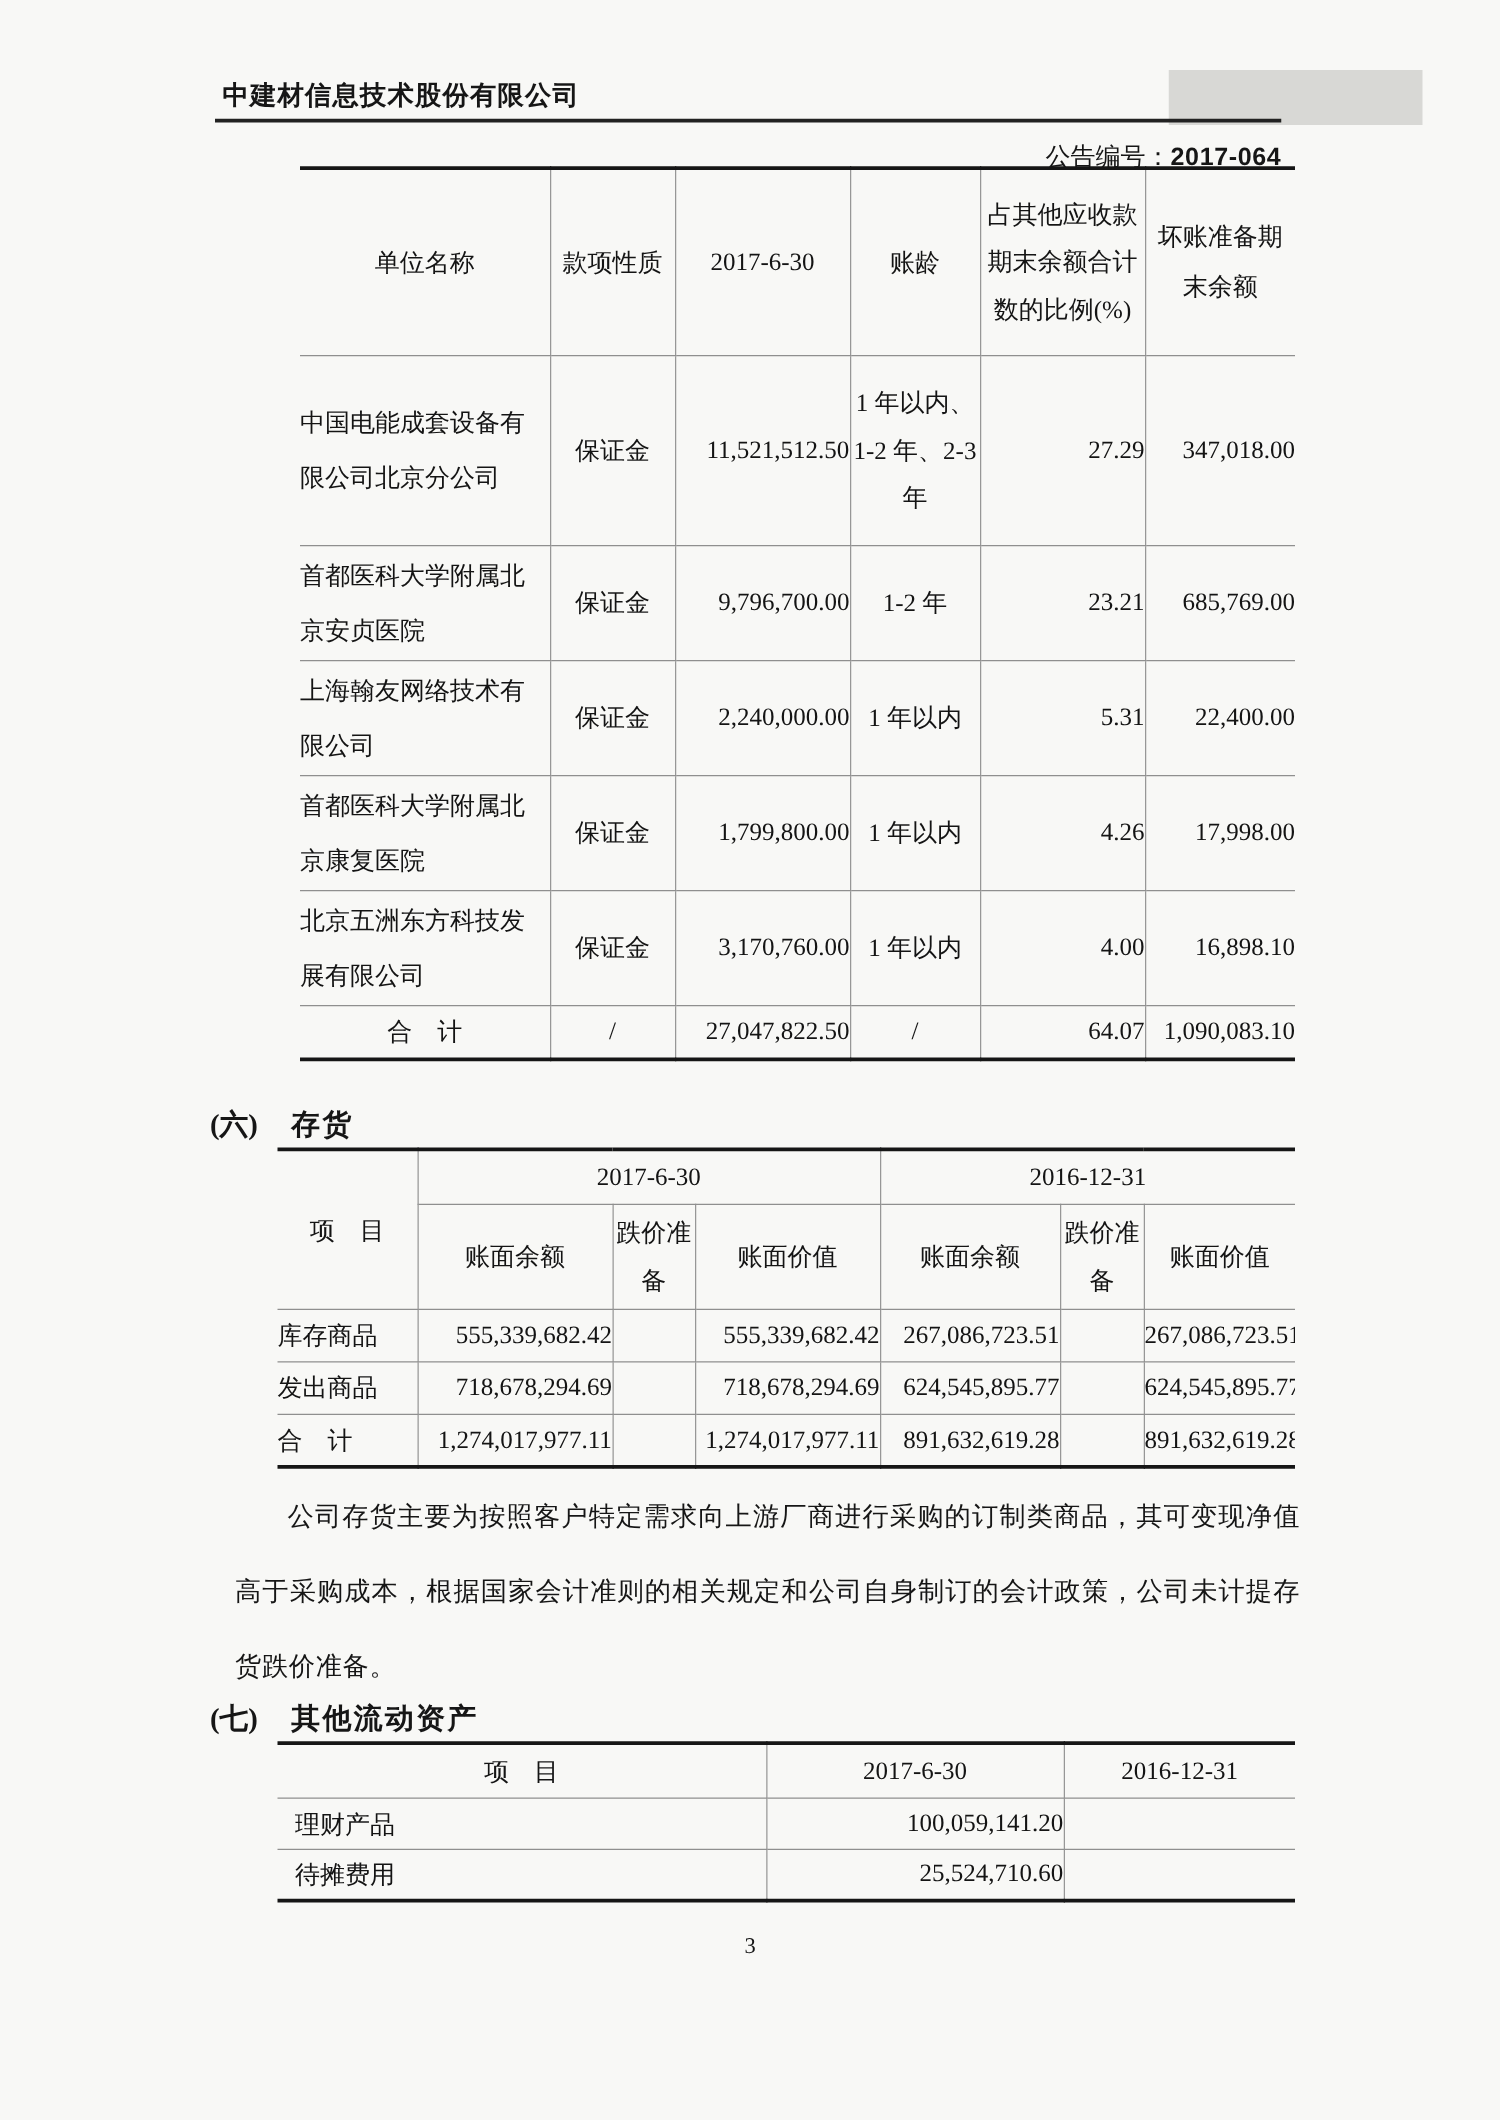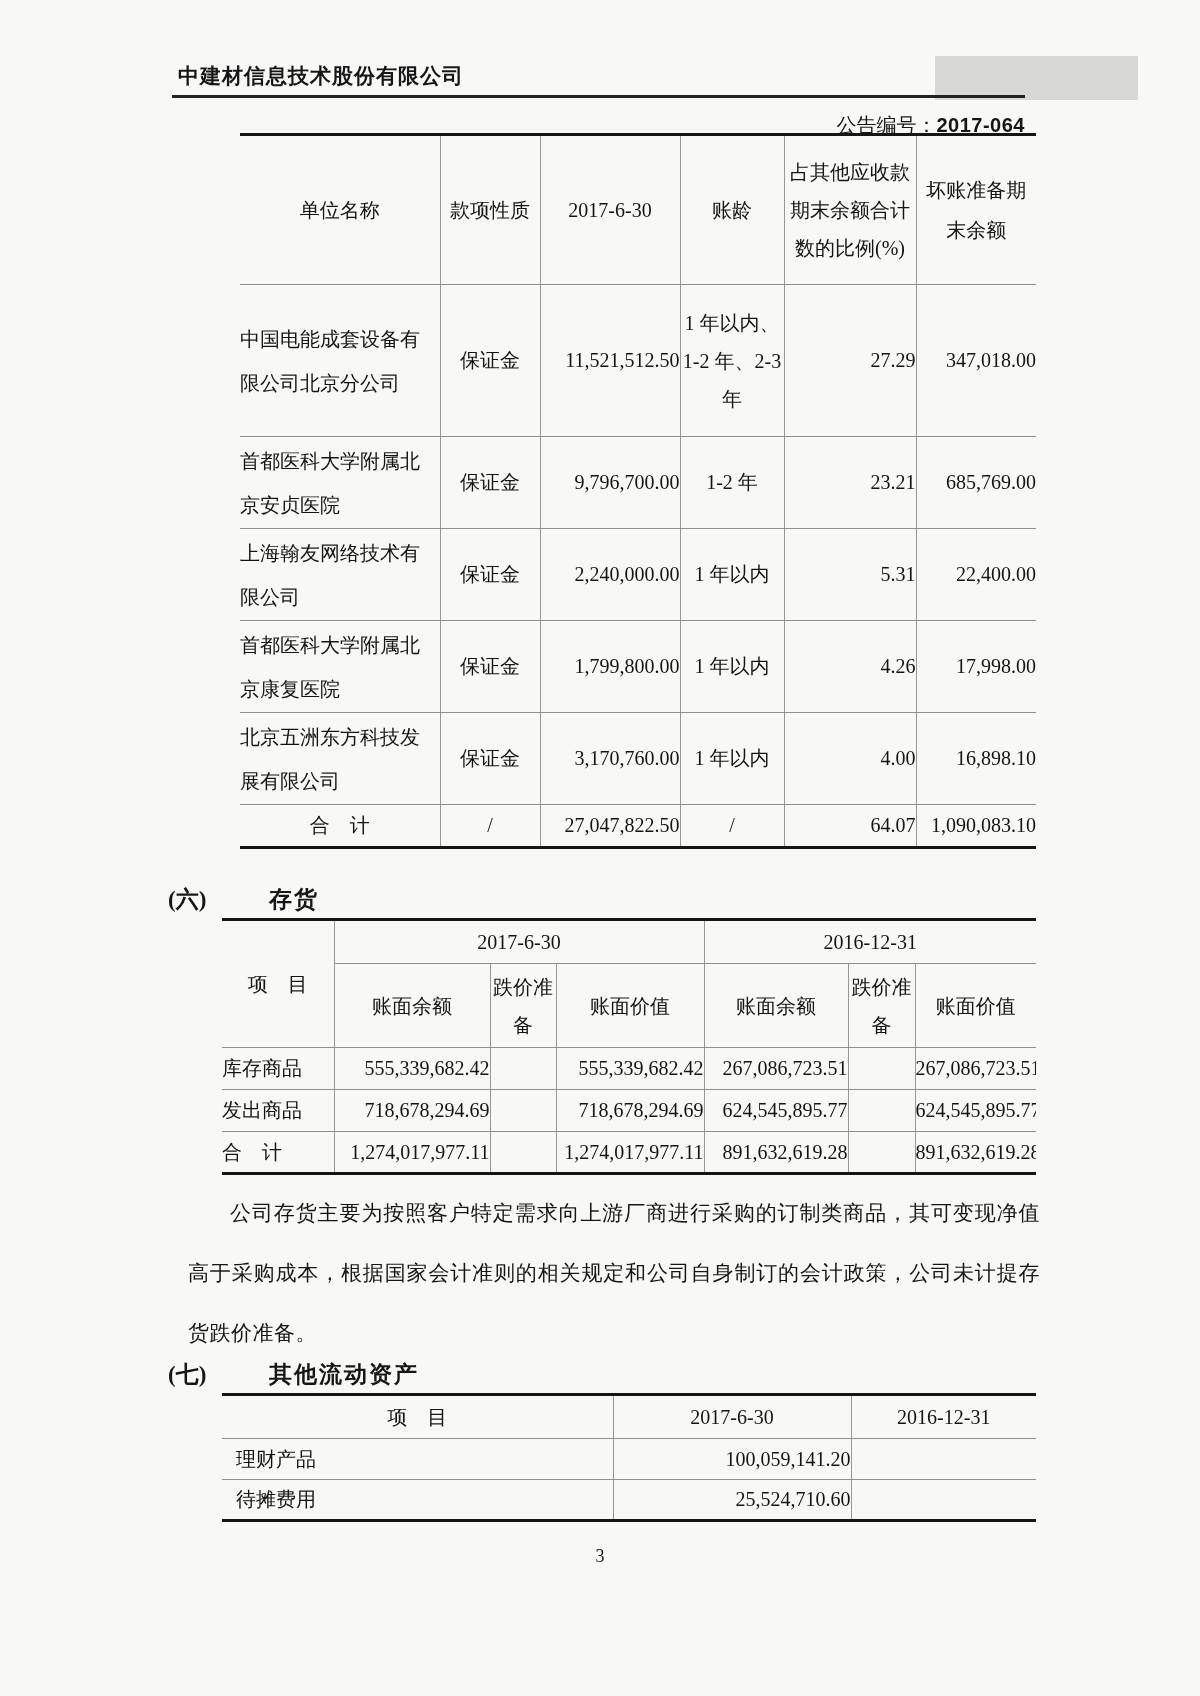--- a/index.html
+++ b/index.html
@@ -34,21 +34,21 @@
   .wrap{line-height:38px;padding:0 6px;}
   .hpad{padding:0 12px;line-height:38px;}
   .hpad2{padding:0 18px;line-height:40px;}
 
   .t1{left:240px;top:133px;width:796px;}
   .t2{left:222px;top:918px;width:814px;border-top-width:4px;font-size:19px;}
   .t3{left:222px;top:1393px;width:814px;border-top-width:4px;}
 
   
   .sec-index{position:absolute;left:168px;font-size:23px;font-weight:700;}
-  .sec-title{position:absolute;left:233px;font-size:23px;font-weight:700;letter-spacing:2px;margin-left:36px;}
+  .sec-title{position:absolute;left:233px;font-size:23px;font-weight:700;letter-spacing:2px;}
   .sec6{top:884px;} .sec7{top:1359px;}
 
   
   .note{position:absolute;left:172px;top:1183px;width:852px;
     font-size:21px;line-height:60px;text-align:justify;text-indent:2em;letter-spacing:.5px;margin-left:16px;}
 
   
   .page-no{position:absolute;left:0;top:1546px;width:100%;text-align:center;font-size:18px;}
 </style>
 </head>

